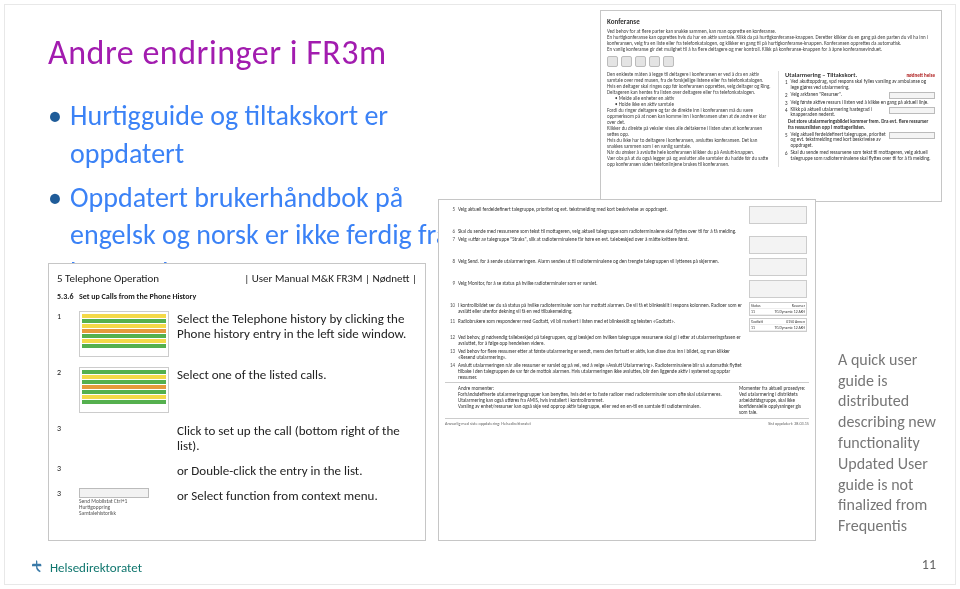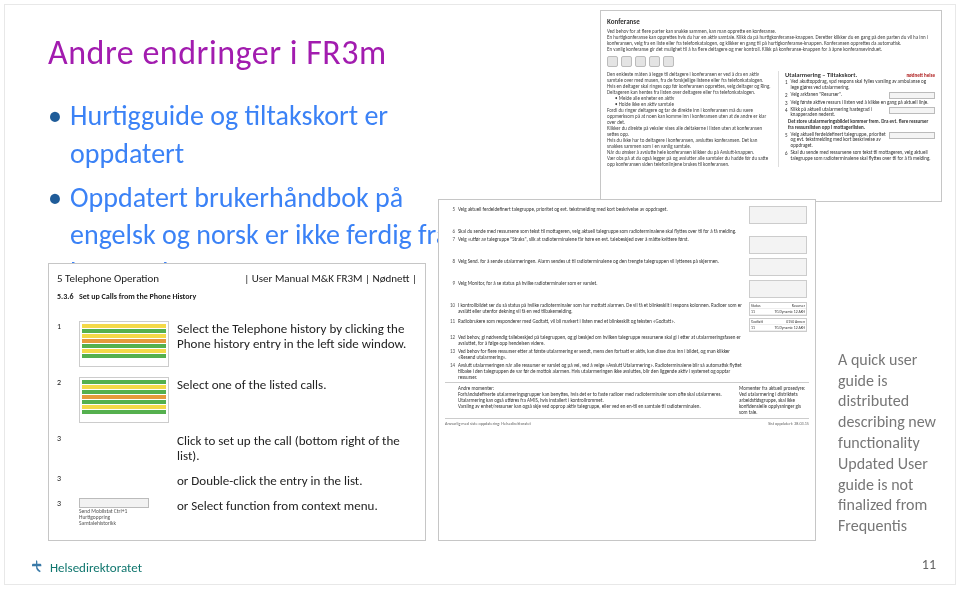--- a/index.html
+++ b/index.html
@@ -68,21 +68,21 @@
   }
   .thumb-b {
     width: 378px; height: 278px;
     border: 1px solid #c6c6c6;
     background:#fff;
     font-size:6px; color:#222;
     padding:8px;
     overflow:hidden;
   }
   .thumb-b .tb-hdr { font-size:11px; display:flex; justify-content:space-between; margin-bottom:6px;text-align:center; }
-  .thumb-b .sec { font-weight:bold; font-size:8px; margin:4px 0 20px; }
+  .thumb-b .sec { font-weight:bold; font-size:8px; margin:4px 0 10px; }
   .thumb-b .steprow { display:flex; align-items:flex-start; gap:8px; margin-bottom:10px; }
   .thumb-b .sn { width:14px; font-size:8px; }
   .thumb-b .sshot { width:90px; height:46px; border:1px solid #ccc; background:linear-gradient(#fff,#fff); position:relative; overflow:hidden; }
   .thumb-b .sshot .bars { display:flex; flex-direction:column; gap:1px; padding:2px;}
   .thumb-b .bar { height:4px; }
   .thumb-b .y{background:#f4d948;} .thumb-b .g{background:#55b04e;} .thumb-b .o{background:#e59a3b;}
   .thumb-b .stxt { flex:1; font-size:13px; }
   .thumb-b .mini { font-size:5.5px; color:#555; }
   .thumb-b .minib { display:inline-block; width:70px; height:10px; border:1px solid #bbb; background:#f2f2f2; vertical-align:middle;}
 

